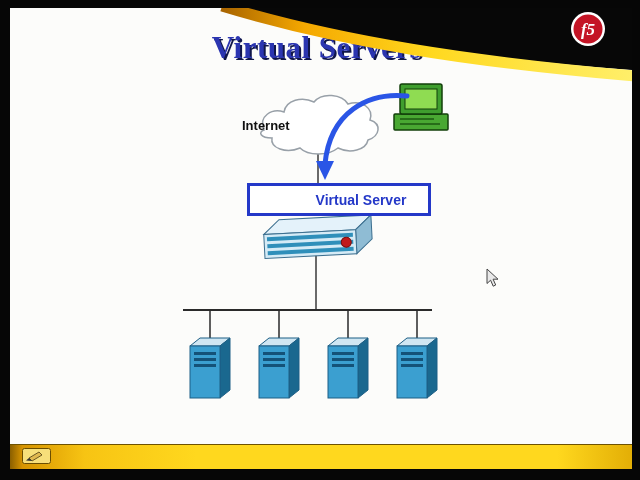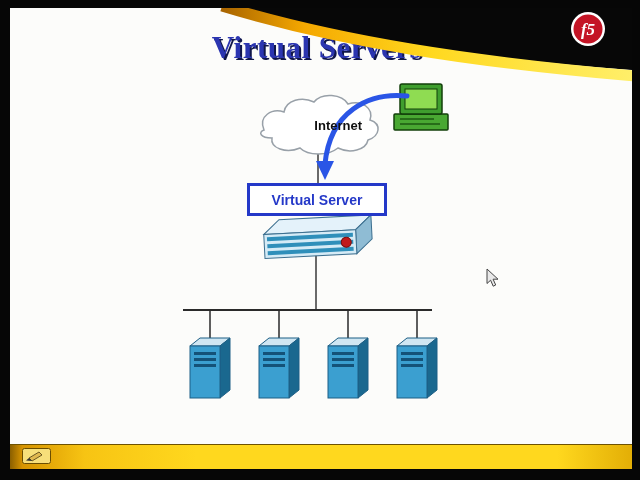--- a/index.html
+++ b/index.html
@@ -5,27 +5,27 @@
   html, body { margin:0; padding:0; background:#000; }
   body { font-family:"Liberation Sans", sans-serif; }
   .stage { position:relative; width:640px; height:480px; background:#060606; overflow:hidden; }
   .slide { position:absolute; left:10px; top:8px; width:622px; height:436px; background:#fcfcfa; }
   .diagram-svg { position:absolute; left:0; top:0; z-index:0; }
   .slide-title {
     position:absolute; left:0; top:22px; width:614px; text-align:center;
     font-family:"Liberation Serif", serif; font-size:31px; font-weight:bold;
     color:#2b35b0; text-shadow:2px 2px 0 #10164a; letter-spacing:0.5px; z-index:1;
   }
-  .internet-label { position:absolute; left:232px; top:110px; width:120px; text-align:right;
+  .internet-label { position:absolute; left:232px; top:110px; width:120px; text-align:left;
     font-size:13px; font-weight:bold; color:#101010; z-index:1; }
   .vs-box {
     position:absolute; left:237px; top:175px; width:134px; height:27px;
     background:#fff; border:3px solid #2438c8; z-index:1;
     display:flex; align-items:center; justify-content:center;
-    font-size:14px; font-weight:bold; color:#2438c8;
+    font-size:14px; font-weight:bold; color:#2438c8;padding-left:44px;
   }
   .corner-svg { position:absolute; left:0; top:0; z-index:2; pointer-events:none; }
   .bottom-bar {
     position:absolute; left:10px; top:444px; width:622px; height:24px;
     background:linear-gradient(90deg,#8a5f00 0,#d79400 2%,#f7c413 12%,#ffd81e 30%,#ffd81e 88%,#e3ae06 100%);
     border-top:1px solid #6e5200;
   }
   .pencil-btn { position:absolute; left:12px; top:3px; width:30px; height:17px; cursor:pointer; }
   .cursor { position:absolute; left:486px; top:268px; z-index:6; }
 </style>

